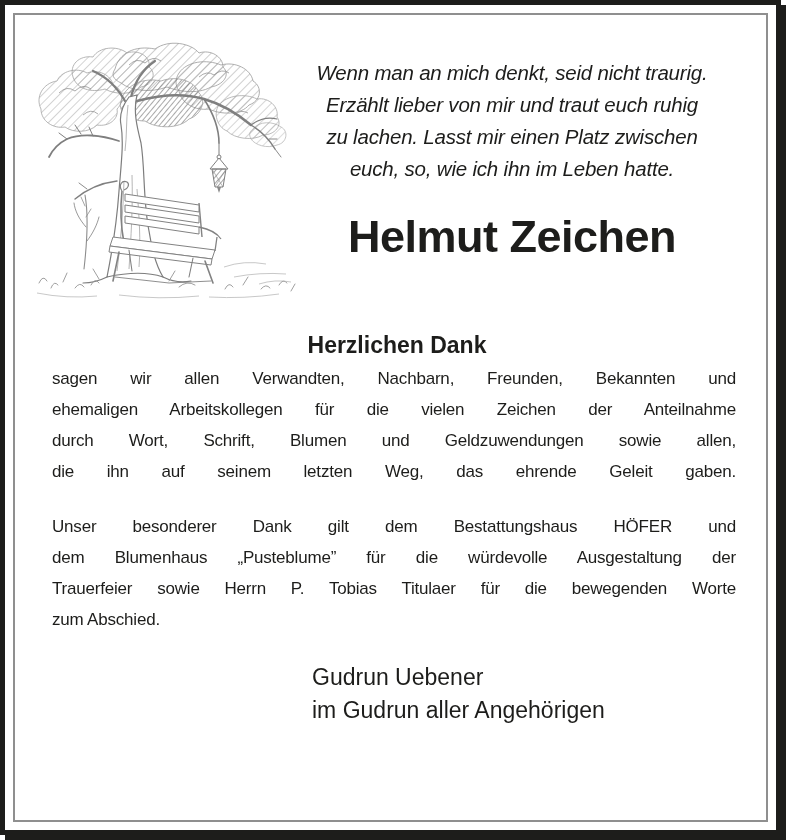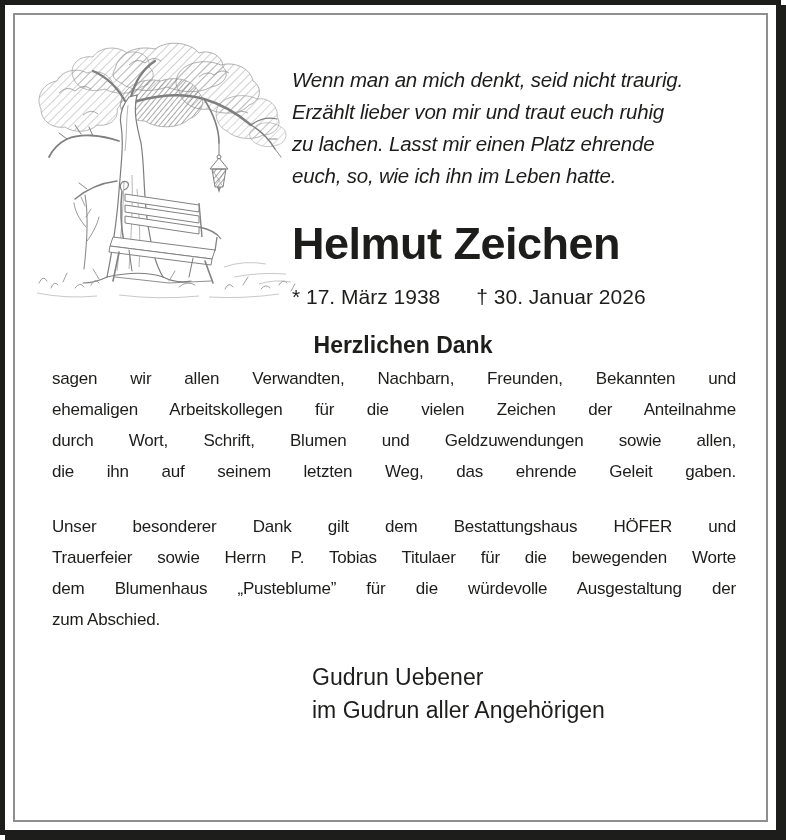--- a/index.html
+++ b/index.html
@@ -10,30 +10,30 @@
   }
   .sheet{
     position:absolute;left:0;top:0;width:771px;height:825px;
     border:5px solid #1d1d1b;box-shadow:5px 5px 0 #1d1d1b;background:#fff;
   }
   .inner-frame{
     position:absolute;left:8px;top:8px;right:8px;bottom:8px;
     border:2px solid #8f8f8f;pointer-events:none;
   }
   .illustration{position:absolute;left:24px;top:26px;width:290px;height:280px;}
-  .header-col{position:absolute;left:287px;top:59px;width:440px;text-align:left;}
+  .header-col{position:absolute;left:287px;top:52px;width:440px;text-align:center;}
   .quote-line{font-style:italic;font-size:20.5px;line-height:32px;letter-spacing:-0.2px;}
   .deceased-name{
     font-weight:bold;font-size:45px;line-height:52px;margin-top:26px;letter-spacing:-0.5px;
     white-space:nowrap;
   }
   .dates{font-size:21px;line-height:26px;margin-top:14px;white-space:nowrap;}
   .dates .birth{margin-right:36px;}
   .dank-heading{
-    position:absolute;left:56px;top:326px;width:684px;text-align:center;
+    position:absolute;left:50px;top:326px;width:684px;text-align:center;
     font-weight:bold;font-size:23px;line-height:28px;
   }
   .para{position:absolute;left:47px;width:684px;font-size:17px;line-height:31px;letter-spacing:-0.2px;}
   .para1{top:358px;}
   .para2{top:506px;}
   .bline{text-align:justify;text-align-last:justify;}
   .bline.noj{text-align:center;text-align-last:left;}
   .closing{position:absolute;left:307px;top:656px;font-size:23px;line-height:33px;}
   .closing .bold{font-weight:normal;}
   .footer-line{position:absolute;left:47px;top:770px;font-size:23px;line-height:28px;}
@@ -157,41 +157,38 @@
       <path d="M230,253 q16,-5 32,-2"></path>
       <path d="M8,262 q30,6 60,3"></path>
       <path d="M90,264 q40,5 80,1"></path>
       <path d="M180,266 q35,2 70,-3"></path>
     </g>
   </svg>
 
   <div class="header-col">
     <div class="quote-line">Wenn man an mich denkt, seid nicht traurig.</div>
     <div class="quote-line">Erzählt lieber von mir und traut euch ruhig</div>
-    <div class="quote-line">zu lachen. Lasst mir einen Platz ehrende</div>
+    <div class="quote-line">zu lachen. Lasst mir einen Platz zwischen</div>
     <div class="quote-line">euch, so, wie ich ihn im Leben hatte.</div>
     <div class="deceased-name">Helmut Zeichen</div>
-    <div class="dates">
-      <span class="birth">* 17. März 1938</span><span>† 30. Januar 2026</span>
-    </div>
   </div>
 
   <div class="dank-heading">Herzlichen Dank</div>
 
   <div class="para para1">
     <div class="bline">sagen wir allen Verwandten, Nachbarn, Freunden, Bekannten und</div>
     <div class="bline">ehemaligen Arbeitskollegen für die vielen Zeichen der Anteilnahme</div>
     <div class="bline">durch Wort, Schrift, Blumen und Geldzuwendungen sowie allen,</div>
     <div class="bline">die ihn auf seinem letzten Weg, das ehrende Geleit gaben.</div>
   </div>
 
   <div class="para para2">
     <div class="bline">Unser besonderer Dank gilt dem Bestattungshaus HÖFER und</div>
+    <div class="bline">dem Blumenhaus „Pusteblume” für die würdevolle Ausgestaltung der</div>
     <div class="bline">Trauerfeier sowie Herrn P. Tobias Titulaer für die bewegenden Worte</div>
-    <div class="bline">dem Blumenhaus „Pusteblume” für die würdevolle Ausgestaltung der</div>
     <div class="bline noj">zum Abschied.</div>
   </div>
 
   <div class="closing">
     <div class="bold">Gudrun Uebener</div>
     <div class="bold">im Gudrun aller Angehörigen</div>
   </div>
 
 </div>
 

